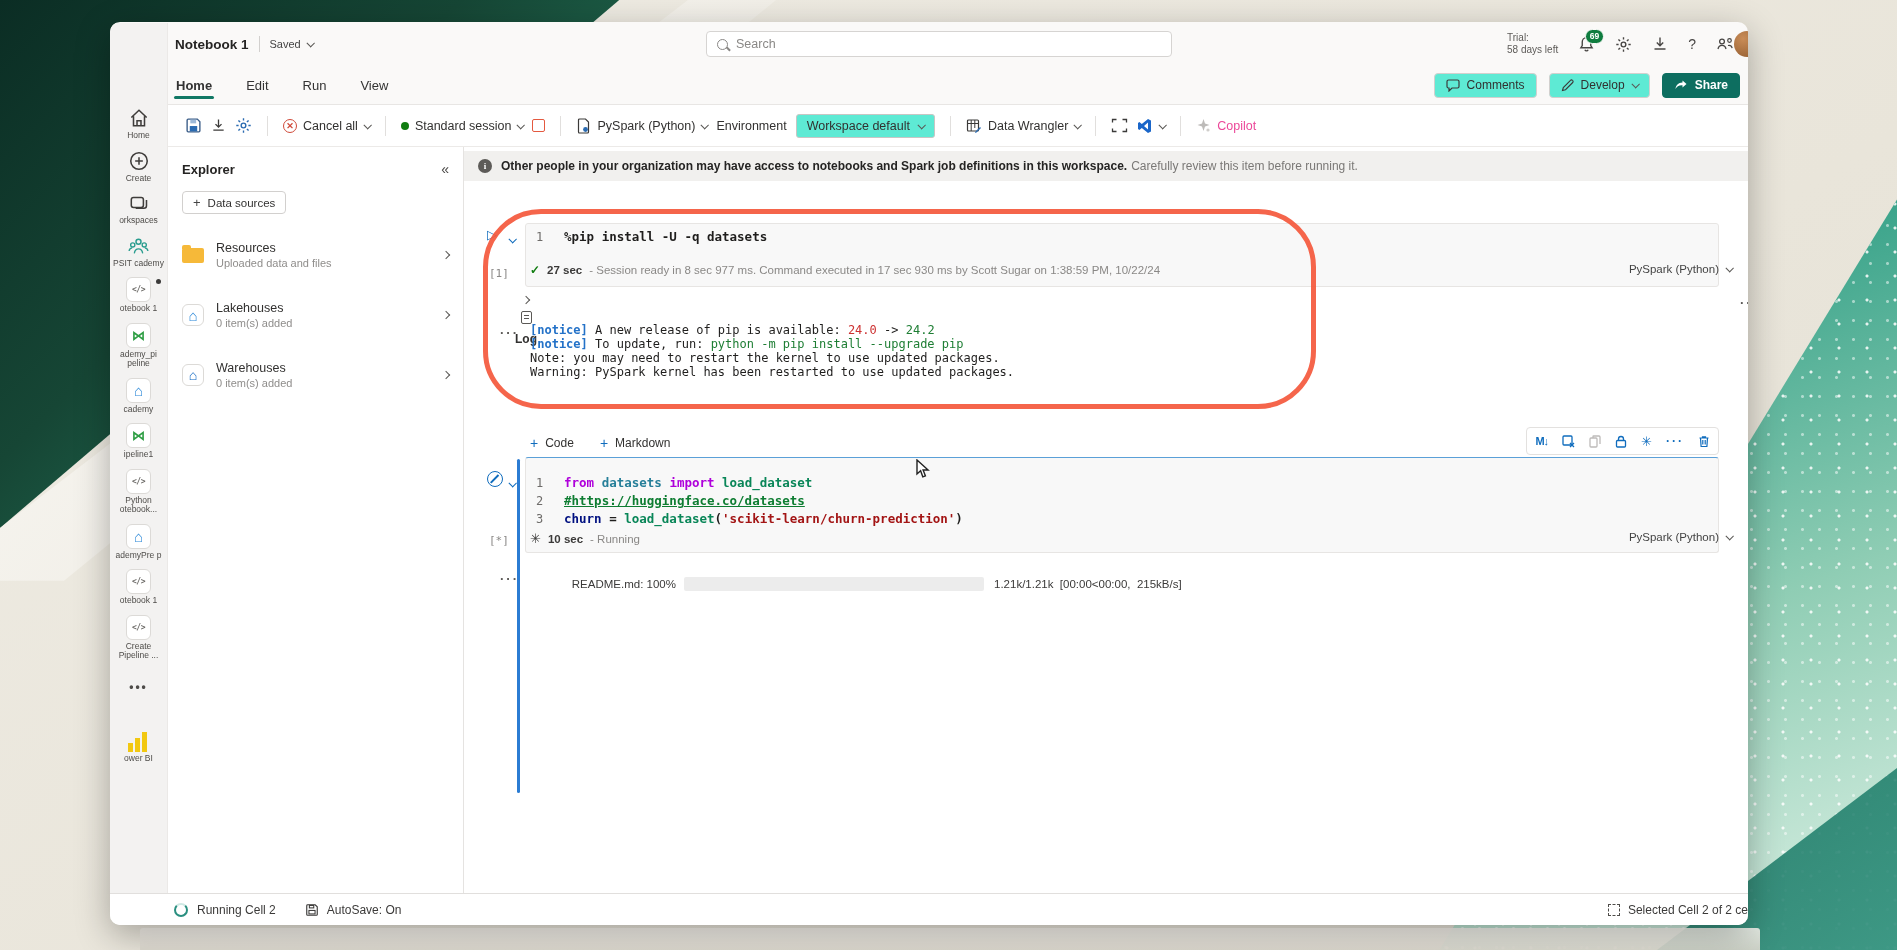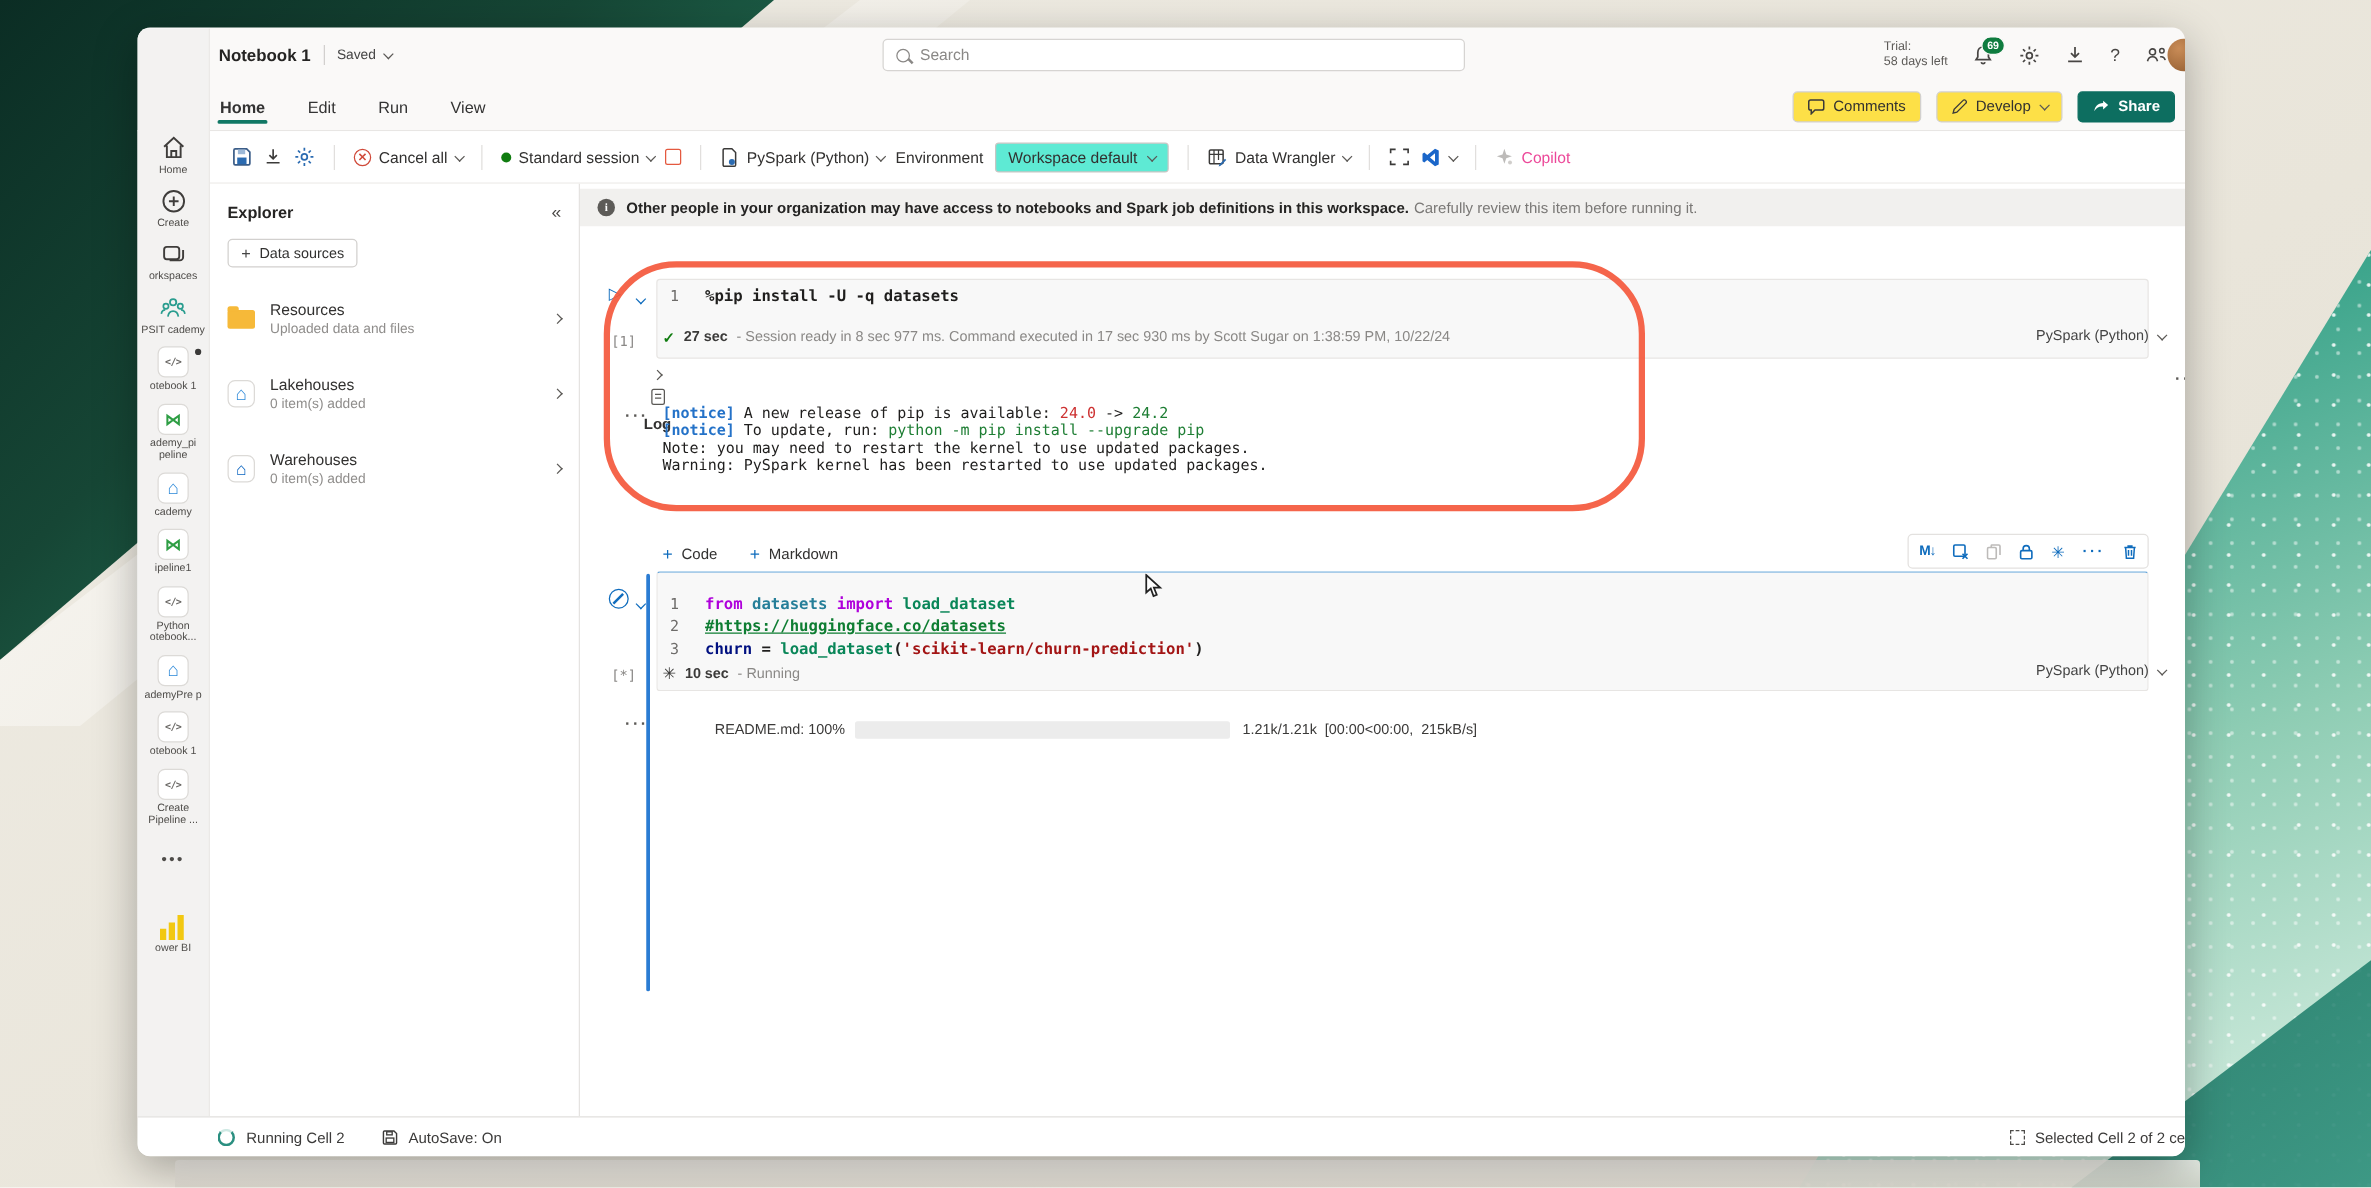--- a/index.html
+++ b/index.html
@@ -52,21 +52,21 @@
   .badge { position:absolute; top:-7px; right:-9px; background:#0f7c3f; color:#fff; font-size:8.5px; font-weight:700; border-radius:8px; padding:1.5px 4px; border:1.5px solid #faf9f8; }
   .avatar { position:absolute; right:-12px; top:9px; width:26px; height:26px; border-radius:50%; background:radial-gradient(circle at 35% 30%,#c98c57,#8f5a2e); }
 
   
   .tabrow { position:absolute; left:0; top:44px; right:0; height:38px; display:flex; align-items:center; }
   .tabs { display:flex; gap:30px; margin-left:64px; }
   .tab { font-size:13px; color:#333; padding:8px 2px; cursor:pointer; position:relative; }
   .tab.active { font-weight:700; }
   .tab.active:after { content:""; position:absolute; left:0; right:0; bottom:2px; height:2.5px; border-radius:2px; background:var(--c-accent,#117865); }
   .tab-actions { margin-left:auto; margin-right:8px; display:flex; gap:12px; align-items:center; }
-  .btn { height:25px; border:1px solid #d2d0ce; background:#fde047; border-radius:4px; display:flex; align-items:center; gap:7px; padding:0 11px; font-size:12px; color:#323130; cursor:pointer; }
+  .btn { height:25px; border:1px solid #d2d0ce; background:#5eead4; border-radius:4px; display:flex; align-items:center; gap:7px; padding:0 11px; font-size:12px; color:#323130; cursor:pointer; }
   .btn.primary { background:var(--c-share_btn,#0d6e60); border-color:var(--c-share_btn,#0d6e60); color:#fff; font-weight:600; }
 
   
   .mainpanel { position:absolute; left:0; top:82px; right:0; bottom:32px; background:#fff; border-top:1px solid #e8e6e4; }
   .rail { position:absolute; left:0; top:-82px; bottom:0; width:58px; background:#f3f2f1; padding-top:84px; z-index:5; border-right:1px solid #ebe9e7; display:flex; flex-direction:column; align-items:center; }
   .rail-item { width:56px; display:flex; flex-direction:column; align-items:center; margin-bottom:9px; cursor:pointer; position:relative; }
   .rail-item .lbl { font-size:8.5px; color:#4e4c49; text-align:center; margin-top:2px; line-height:9.5px; max-width:54px; word-break:break-word; }
   .tile { width:25px; height:25px; border-radius:6px; background:#fff; border:1px solid #dcdad7; display:flex; align-items:center; justify-content:center; font-size:8px; color:#6a6865; font-weight:700; }
   .tile.code { font-family:"DejaVu Sans Mono",monospace; letter-spacing:-.5px; }
   .tile.pipe { background:#fff; color:#2e9e44; font-size:13px; }

